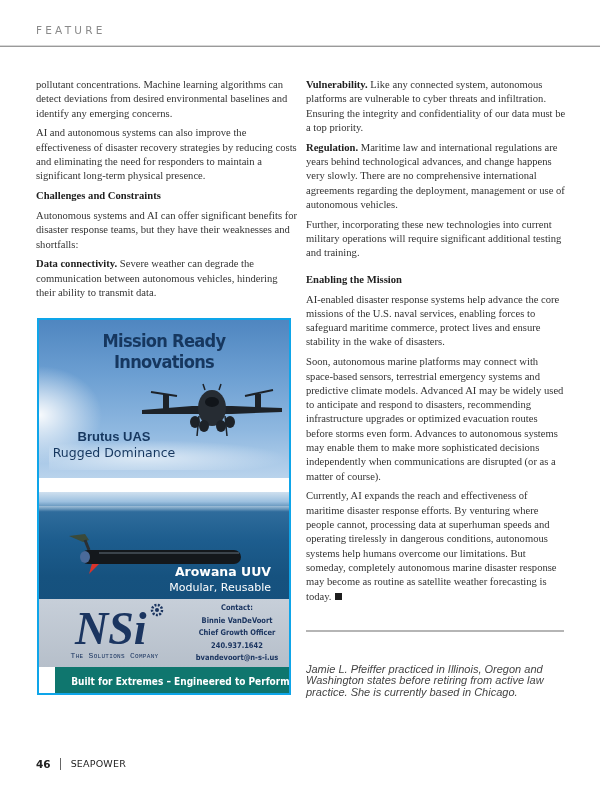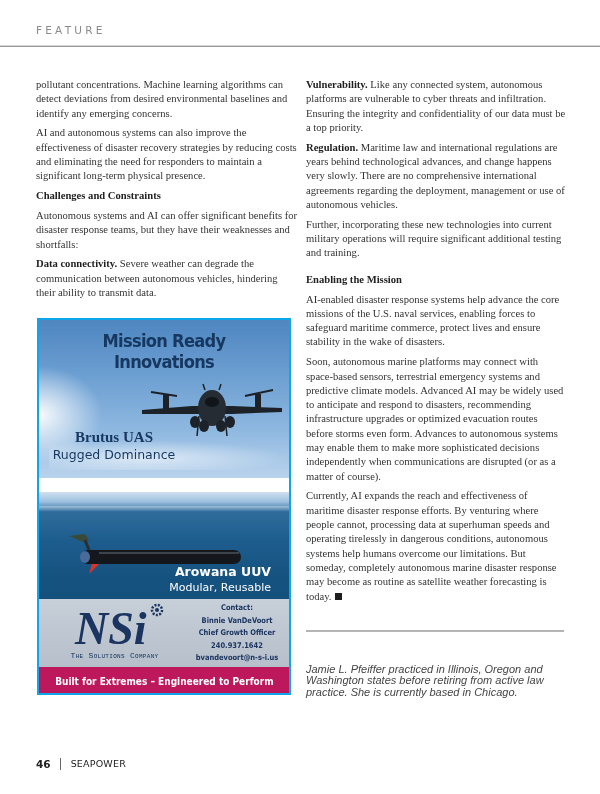--- a/index.html
+++ b/index.html
@@ -32,41 +32,41 @@
   .ad-sky { position: absolute; left: 0; top: 0; width: 100%; height: 158px;
     background: radial-gradient(ellipse 90px 70px at 0px 95px, rgba(255,255,255,0.95), rgba(255,255,255,0) 70%),
                 linear-gradient(180deg, #4f86c0 0%, #6c9fd2 35%, #8fb8e0 70%, #b9d3ec 100%); }
   .ad-cloud { position: absolute; left: 10px; top: 120px; width: 240px; height: 30px;
     background: radial-gradient(ellipse at 40% 60%, rgba(255,255,255,0.6), rgba(255,255,255,0) 70%); }
   .ad-headline { position: absolute; left: 0; top: 10px; width: 100%; text-align: center;
     font-family: "DejaVu Sans", sans-serif; font-weight: bold; font-size: 18.5px; letter-spacing: -0.8px; color: #16375f;
     transform: scaleX(0.88); transform-origin: center; }
   .drone { position: absolute; left: 98px; top: 58px; width: 150px; height: 60px; }
   .ad-brutus { position: absolute; left: 0; top: 109px; width: 150px; text-align: center; color: #16375f; }
-  .ad-brutus .t1 { font-family: Liberation Serif, serif; font-weight: bold; font-size: 15px; }
+  .ad-brutus .t1 { font-family: Liberation Sans, sans-serif; font-weight: bold; font-size: 13px; }
   .ad-brutus .t2 { font-family: "DejaVu Sans", sans-serif; font-size: 12.5px; margin-top: 1px; }
 
   .ad-sea { position: absolute; left: 0; top: 172px; width: 100%; height: 121px;
     background: linear-gradient(180deg, #cfe0ef 0%, #9cc0df 8%, #2f6c9c 16%, #1d5d8e 40%, #16527f 70%, #15507c 100%); }
   .surface { position: absolute; left: 0; top: 14px; width: 100%; height: 6px;
     background: linear-gradient(180deg, rgba(255,255,255,0.35), rgba(255,255,255,0)); }
   .uuv { position: absolute; left: 20px; top: 38px; width: 200px; height: 50px; }
   .ad-arowana { position: absolute; right: 18px; top: 72px; text-align: right; color: #ffffff; }
   .ad-arowana .t1 { font-family: "DejaVu Sans", sans-serif; font-weight: bold; font-size: 12.5px; }
   .ad-arowana .t2 { font-family: "DejaVu Sans", sans-serif; font-size: 11px; margin-top: 2px; }
 
   .ad-logo-area { position: absolute; left: 0; top: 279px; width: 100%; height: 68px;
     background: linear-gradient(180deg, #c7cfd9, #b6bfca); }
   .nsi-logo { position: absolute; left: 30px; top: 3px; width: 100px; height: 48px; }
   .nsi-tag { position: absolute; left: 8px; top: 52px; width: 135px; text-align: center;
     font-family: Liberation Mono, monospace; font-size: 8px; letter-spacing: 0.3px; color: #1b3560; font-variant: small-caps; }
   .ad-contact { position: absolute; left: 146px; top: 3px; width: 104px; text-align: center;
     font-family: "DejaVu Sans", sans-serif; font-weight: bold; font-size: 7.8px; line-height: 12.5px; color: #1b3560;
     transform: scaleX(0.86); transform-origin: center; }
-  .ad-footer { position: absolute; left: 0; top: 347px; width: 100%; height: 30px; background: #be185d;
+  .ad-footer { position: absolute; left: 16px; top: 347px; width: 100%; height: 30px; background: #0f766e;
     color: #ffffff; text-align: center; font-family: "DejaVu Sans", sans-serif; font-weight: bold; font-size: 10px; line-height: 30px; }
   .ad-footer span { display: inline-block; transform: scaleX(0.9); }
 
   .folio { position: absolute; left: 36px; top: 758px; font-family: "DejaVu Sans", sans-serif; font-size: 10.5px; color: #222; display: flex; align-items: flex-start; }
   .folio .pg { font-weight: bold; }
   .folio .sep { display: inline-block; width: 1px; height: 12px; background: #666; margin: 0 10px 0 9px; }
   .folio .mag { font-size: 9.5px; letter-spacing: 0.2px; }
 </style>
 </head>
 <body>

